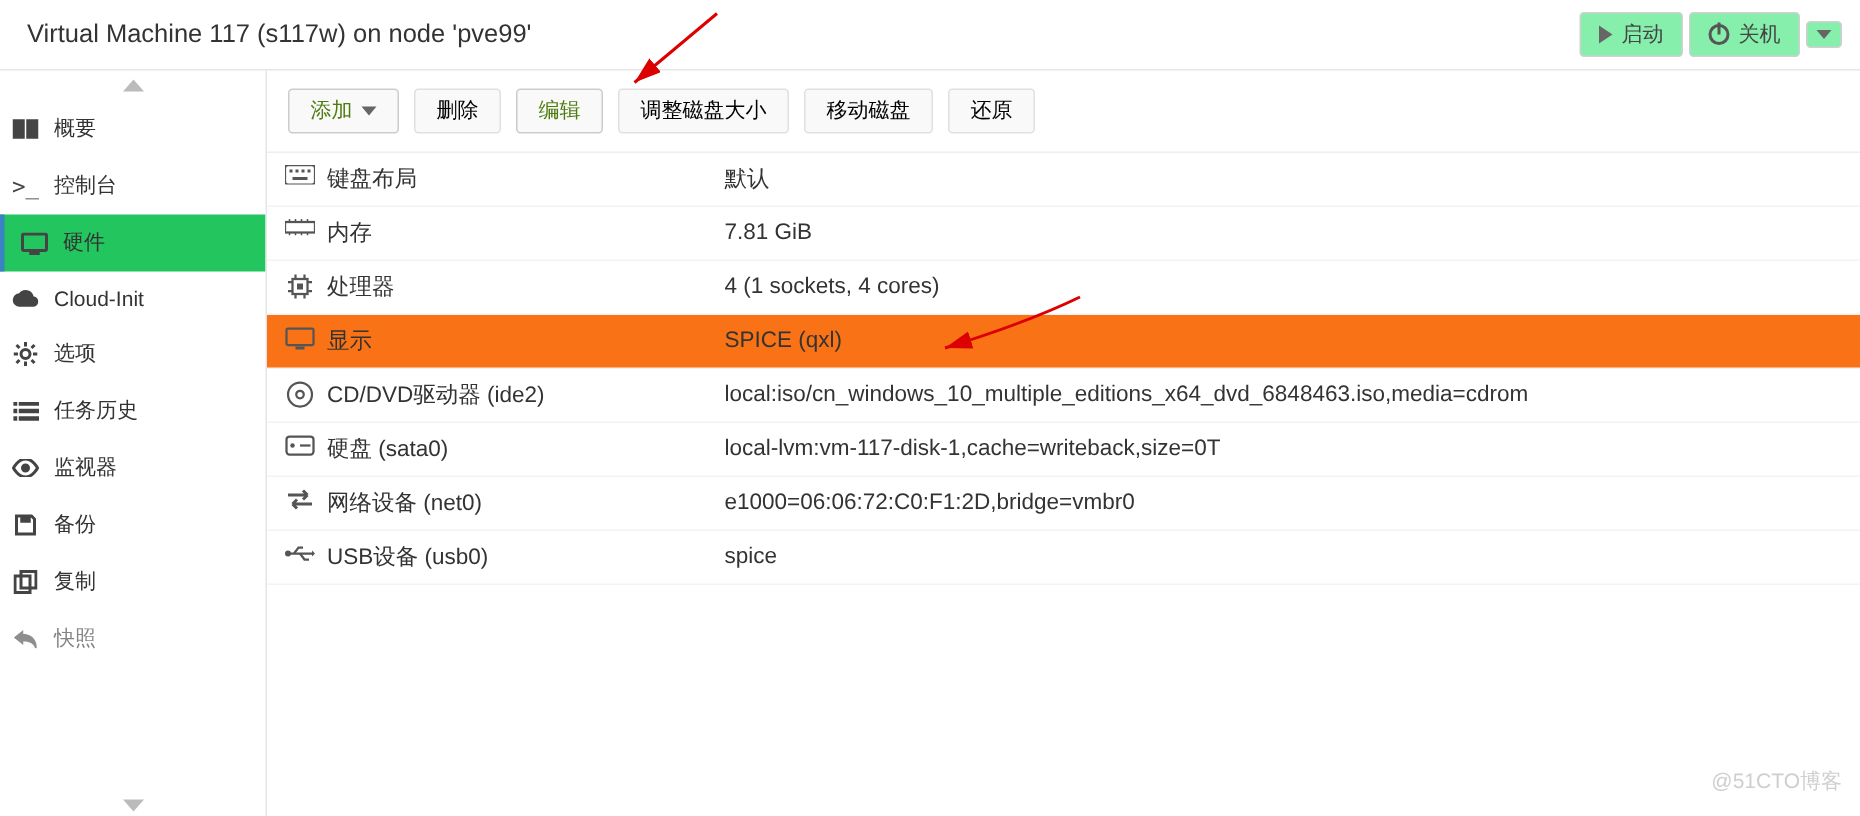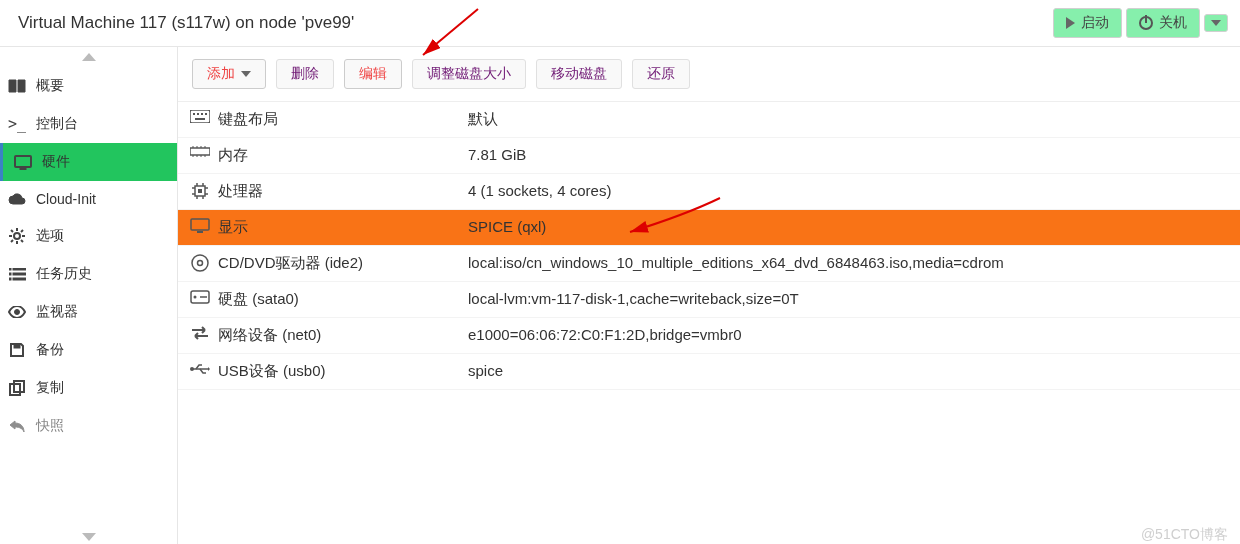--- a/index.html
+++ b/index.html
@@ -107,41 +107,41 @@
       align-items: center;
       gap: 6px;
       border: 1px solid #ccc;
       background: #f9f9f9;
       border-radius: 3px;
       padding: 5px 14px;
       font-size: 14px;
       color: #444;
       cursor: pointer;
     }
-    .tbtn.disabled { color: #701a75; border-color: #e0e0e0; cursor: default; }
-    .tbtn.primary { color: #ef4444; }
+    .tbtn.disabled { color: #000000; border-color: #e0e0e0; cursor: default; }
+    .tbtn.primary { color: #4d7c0f; }
 
     .hw-list { display: flex; flex-direction: column; }
     .hw-row {
       display: flex;
       align-items: flex-start;
       padding: 8px 4px;
       border-bottom: 1px solid #f3f3f3;
       cursor: pointer;
       font-size: 15px;
     }
     .hw-row.selected { background: #f97316; }
     .hw-icon { width: 36px; display: flex; justify-content: center; }
     .hw-key { width: 250px; color: #333; }
-    .hw-val { flex: 1; color: #333; }
+    .hw-val { flex: 1; color: #333; margin-left: 15px; }
 
     .watermark {
       position: absolute;
       right: 12px;
-      bottom: 0;
+      bottom: 14px;
       color: #cfcfcf;
       font-size: 14px;
       user-select: none;
     }
     .caret-down-big {
       width: 0; height: 0;
       border-left: 7px solid transparent;
       border-right: 7px solid transparent;
       border-top: 8px solid #bbb;
     }

